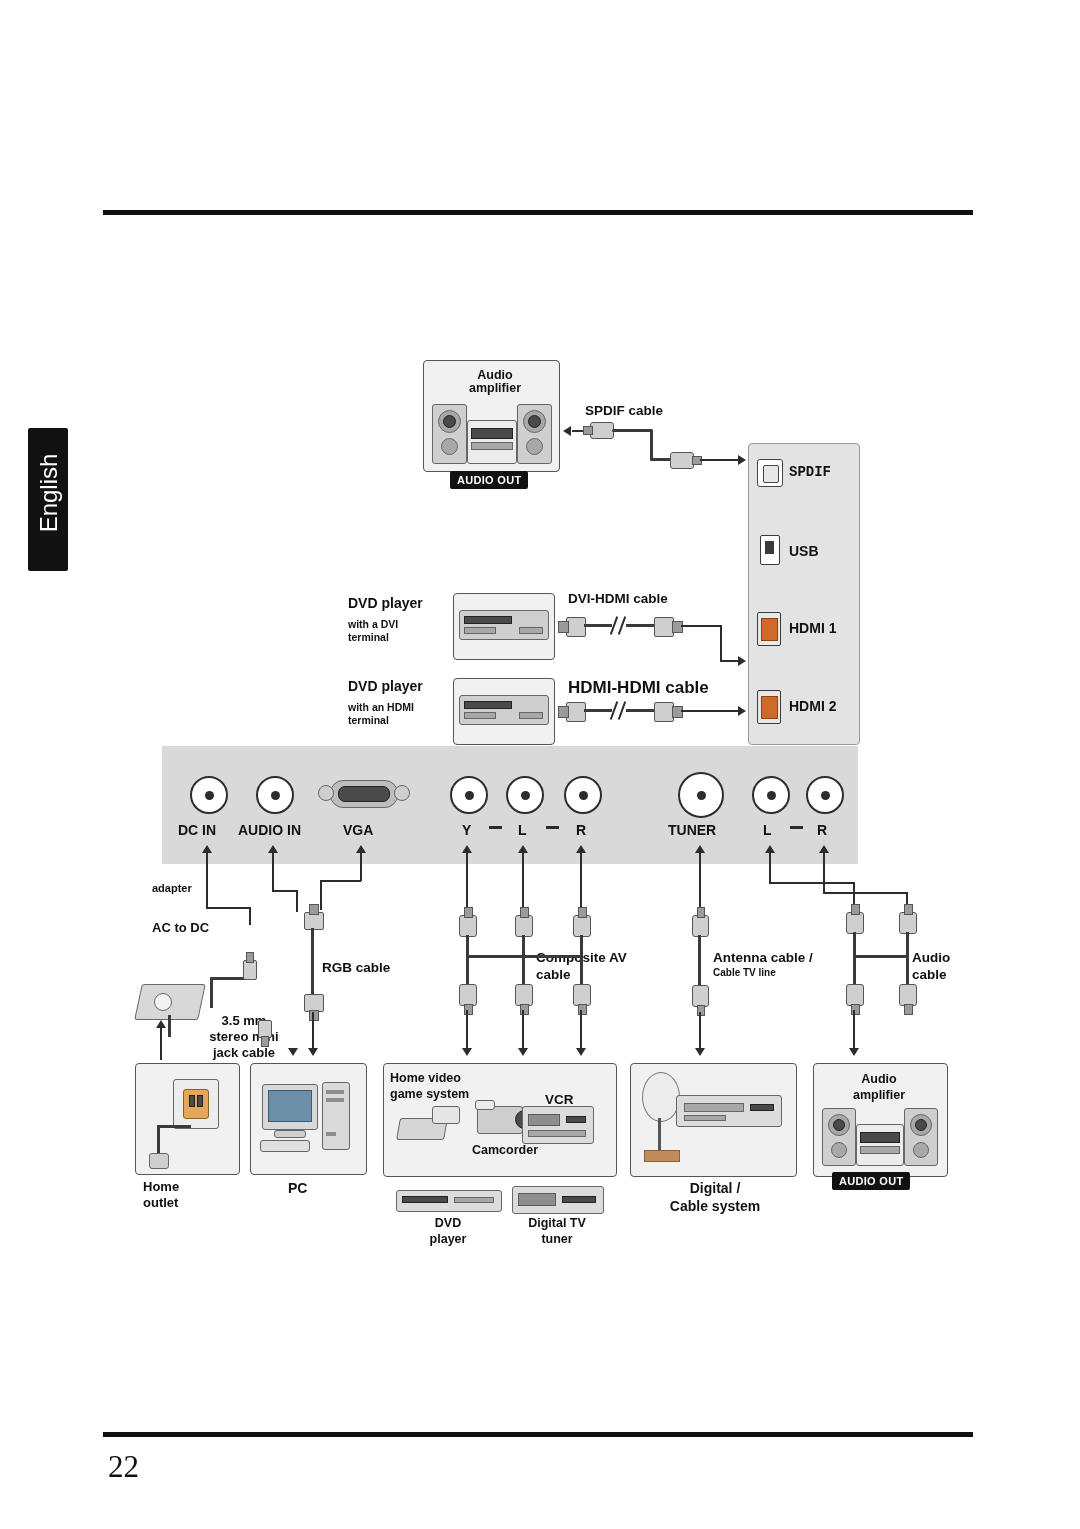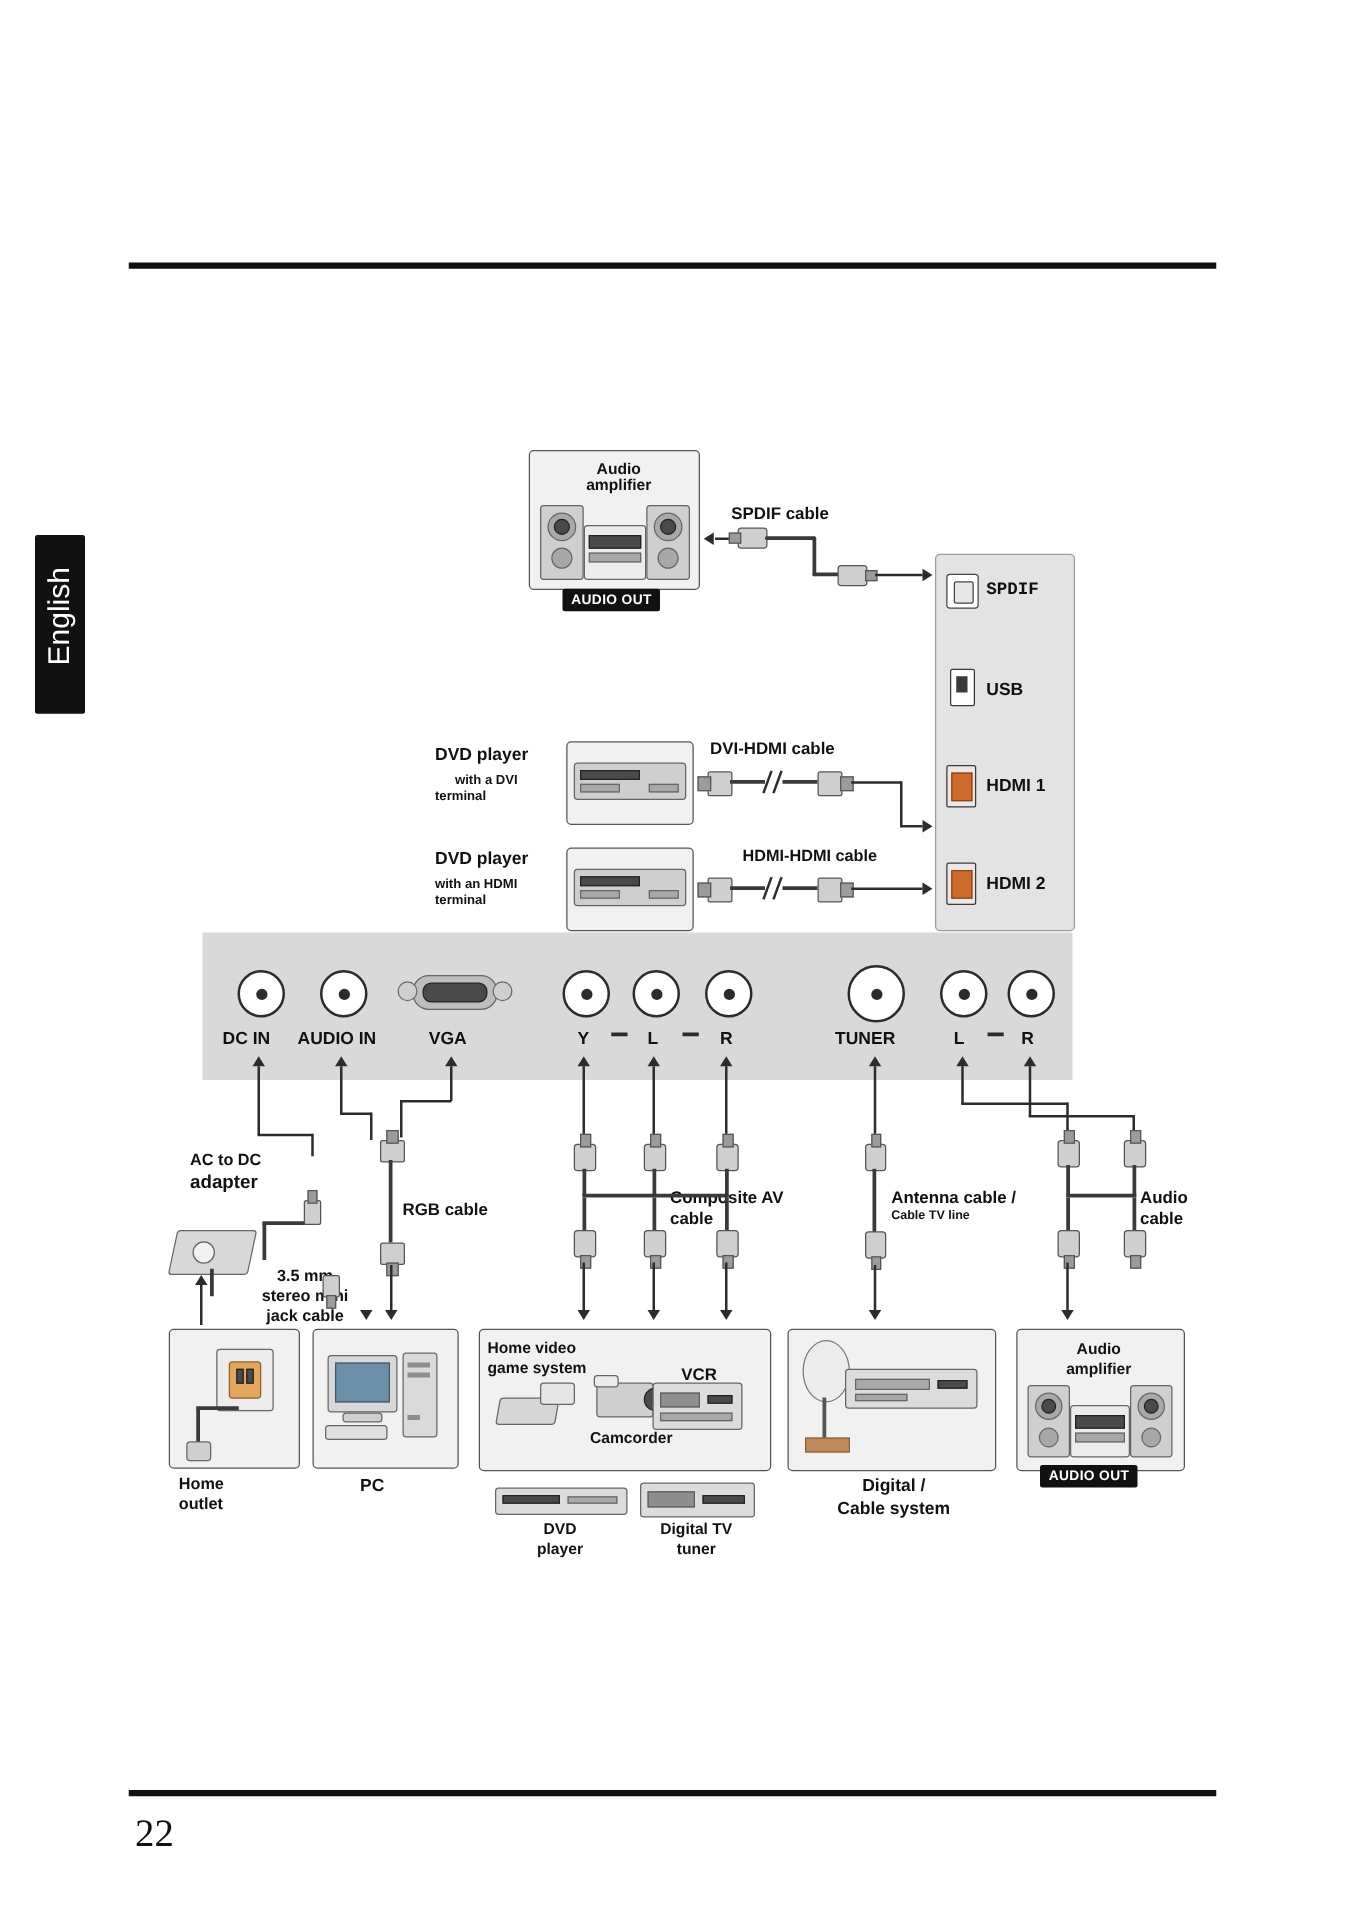--- a/index.html
+++ b/index.html
@@ -199,21 +199,21 @@
       <div style="position:absolute; left:3px; top:5px; width:15px; height:21px; background:#d06a2a; border:1px solid #8b4317;"></div>
     </div>
     <div class="port-label" style="left:789px; top:620px;">HDMI 1</div>
 
     <div class="hdmi-icon" style="left:757px; top:690px; width:22px; height:32px; border-radius:2px;">
       <div style="position:absolute; left:3px; top:5px; width:15px; height:21px; background:#d06a2a; border:1px solid #8b4317;"></div>
     </div>
     <div class="port-label" style="left:789px; top:698px;">HDMI 2</div>
 
     <div class="txt" style="left:348px; top:595px; font-size:14px;">DVD player</div>
-    <div class="txt sm" style="left:364px; top:618px;">with a DVI</div>
+    <div class="txt sm" style="left:348px; top:618px;">with a DVI</div>
     <div class="txt sm" style="left:348px; top:631px;">terminal</div>
 
     <div class="box" style="left:453px; top:593px; width:100px; height:65px;"></div>
     <div class="dev" style="left:459px; top:604px; width:88px; height:44px;">
       <div class="sh r" style="left:0; top:6px; width:88px; height:28px;"></div>
       <div class="sh dark" style="left:5px; top:12px; width:46px; height:6px;"></div>
       <div class="sh mid" style="left:5px; top:23px; width:30px; height:5px;"></div>
       <div class="sh mid" style="left:60px; top:23px; width:22px; height:5px;"></div>
     </div>
 
@@ -241,21 +241,21 @@
     <div class="txt sm" style="left:348px; top:714px;">terminal</div>
 
     <div class="box" style="left:453px; top:678px; width:100px; height:65px;"></div>
     <div class="dev" style="left:459px; top:689px; width:88px; height:44px;">
       <div class="sh r" style="left:0; top:6px; width:88px; height:28px;"></div>
       <div class="sh dark" style="left:5px; top:12px; width:46px; height:6px;"></div>
       <div class="sh mid" style="left:5px; top:23px; width:30px; height:5px;"></div>
       <div class="sh mid" style="left:60px; top:23px; width:22px; height:5px;"></div>
     </div>
 
-    <div class="txt" style="left:568px; top:678px; font-size:13px;margin-left:26px;">HDMI-HDMI cable</div>
+    <div class="txt" style="left:568px; top:678px; font-size:17px;">HDMI-HDMI cable</div>
     <div class="plug" style="left:566px; top:702px;">
       <div class="body" style="left:0; top:0; width:18px; height:18px;"></div>
       <div class="tip" style="left:-8px; top:4px; width:9px; height:10px;"></div>
     </div>
     <div class="cable" style="left:584px; top:709px; width:28px; height:3px;"></div>
     <div class="line vline" style="left:613px; top:701px; height:19px; transform:rotate(20deg);"></div>
     <div class="line vline" style="left:621px; top:701px; height:19px; transform:rotate(20deg);"></div>
     <div class="cable" style="left:626px; top:709px; width:28px; height:3px;"></div>
     <div class="plug" style="left:654px; top:702px;">
       <div class="body" style="left:0; top:0; width:18px; height:18px;"></div>
@@ -331,21 +331,21 @@
     <div class="arrow-up" style="left:765px; top:845px;"></div>
     <div class="line vline" style="left:769px; top:853px; height:30px;"></div>
     <div class="line hline" style="left:769px; top:882px; width:85px;"></div>
     <div class="line vline" style="left:853px; top:882px; height:30px;"></div>
     <div class="arrow-up" style="left:819px; top:845px;"></div>
     <div class="line vline" style="left:823px; top:853px; height:40px;"></div>
     <div class="line hline" style="left:823px; top:892px; width:85px;"></div>
     <div class="line vline" style="left:906px; top:892px; height:22px;"></div>
 
     <div class="txt" style="left:152px; top:921px; font-size:13px;">AC to DC</div>
-    <div class="txt" style="left:152px; top:937px; font-size:15px;">adapter</div>
+    <div class="txt" style="left:152px; top:882px; font-size:11px;">adapter</div>
 
     <div class="dev" style="left:138px; top:978px; width:80px; height:46px;">
       <div class="sh r" style="left:0; top:6px; width:62px; height:34px; transform:skewX(-12deg); background:#d8d8d8;"></div>
       <div class="sh circ" style="left:16px; top:15px; width:16px; height:16px; background:#f2f2f2;"></div>
     </div>
     <div class="cable" style="left:210px; top:978px; width:3px; height:30px;"></div>
     <div class="cable" style="left:210px; top:977px; width:38px; height:3px;"></div>
     <div class="plug" style="left:243px; top:960px;">
       <div class="body" style="left:0; top:0; width:12px; height:18px; border-radius:2px;"></div>
       <div class="tip" style="left:3px; top:-8px; width:6px; height:9px;"></div>

